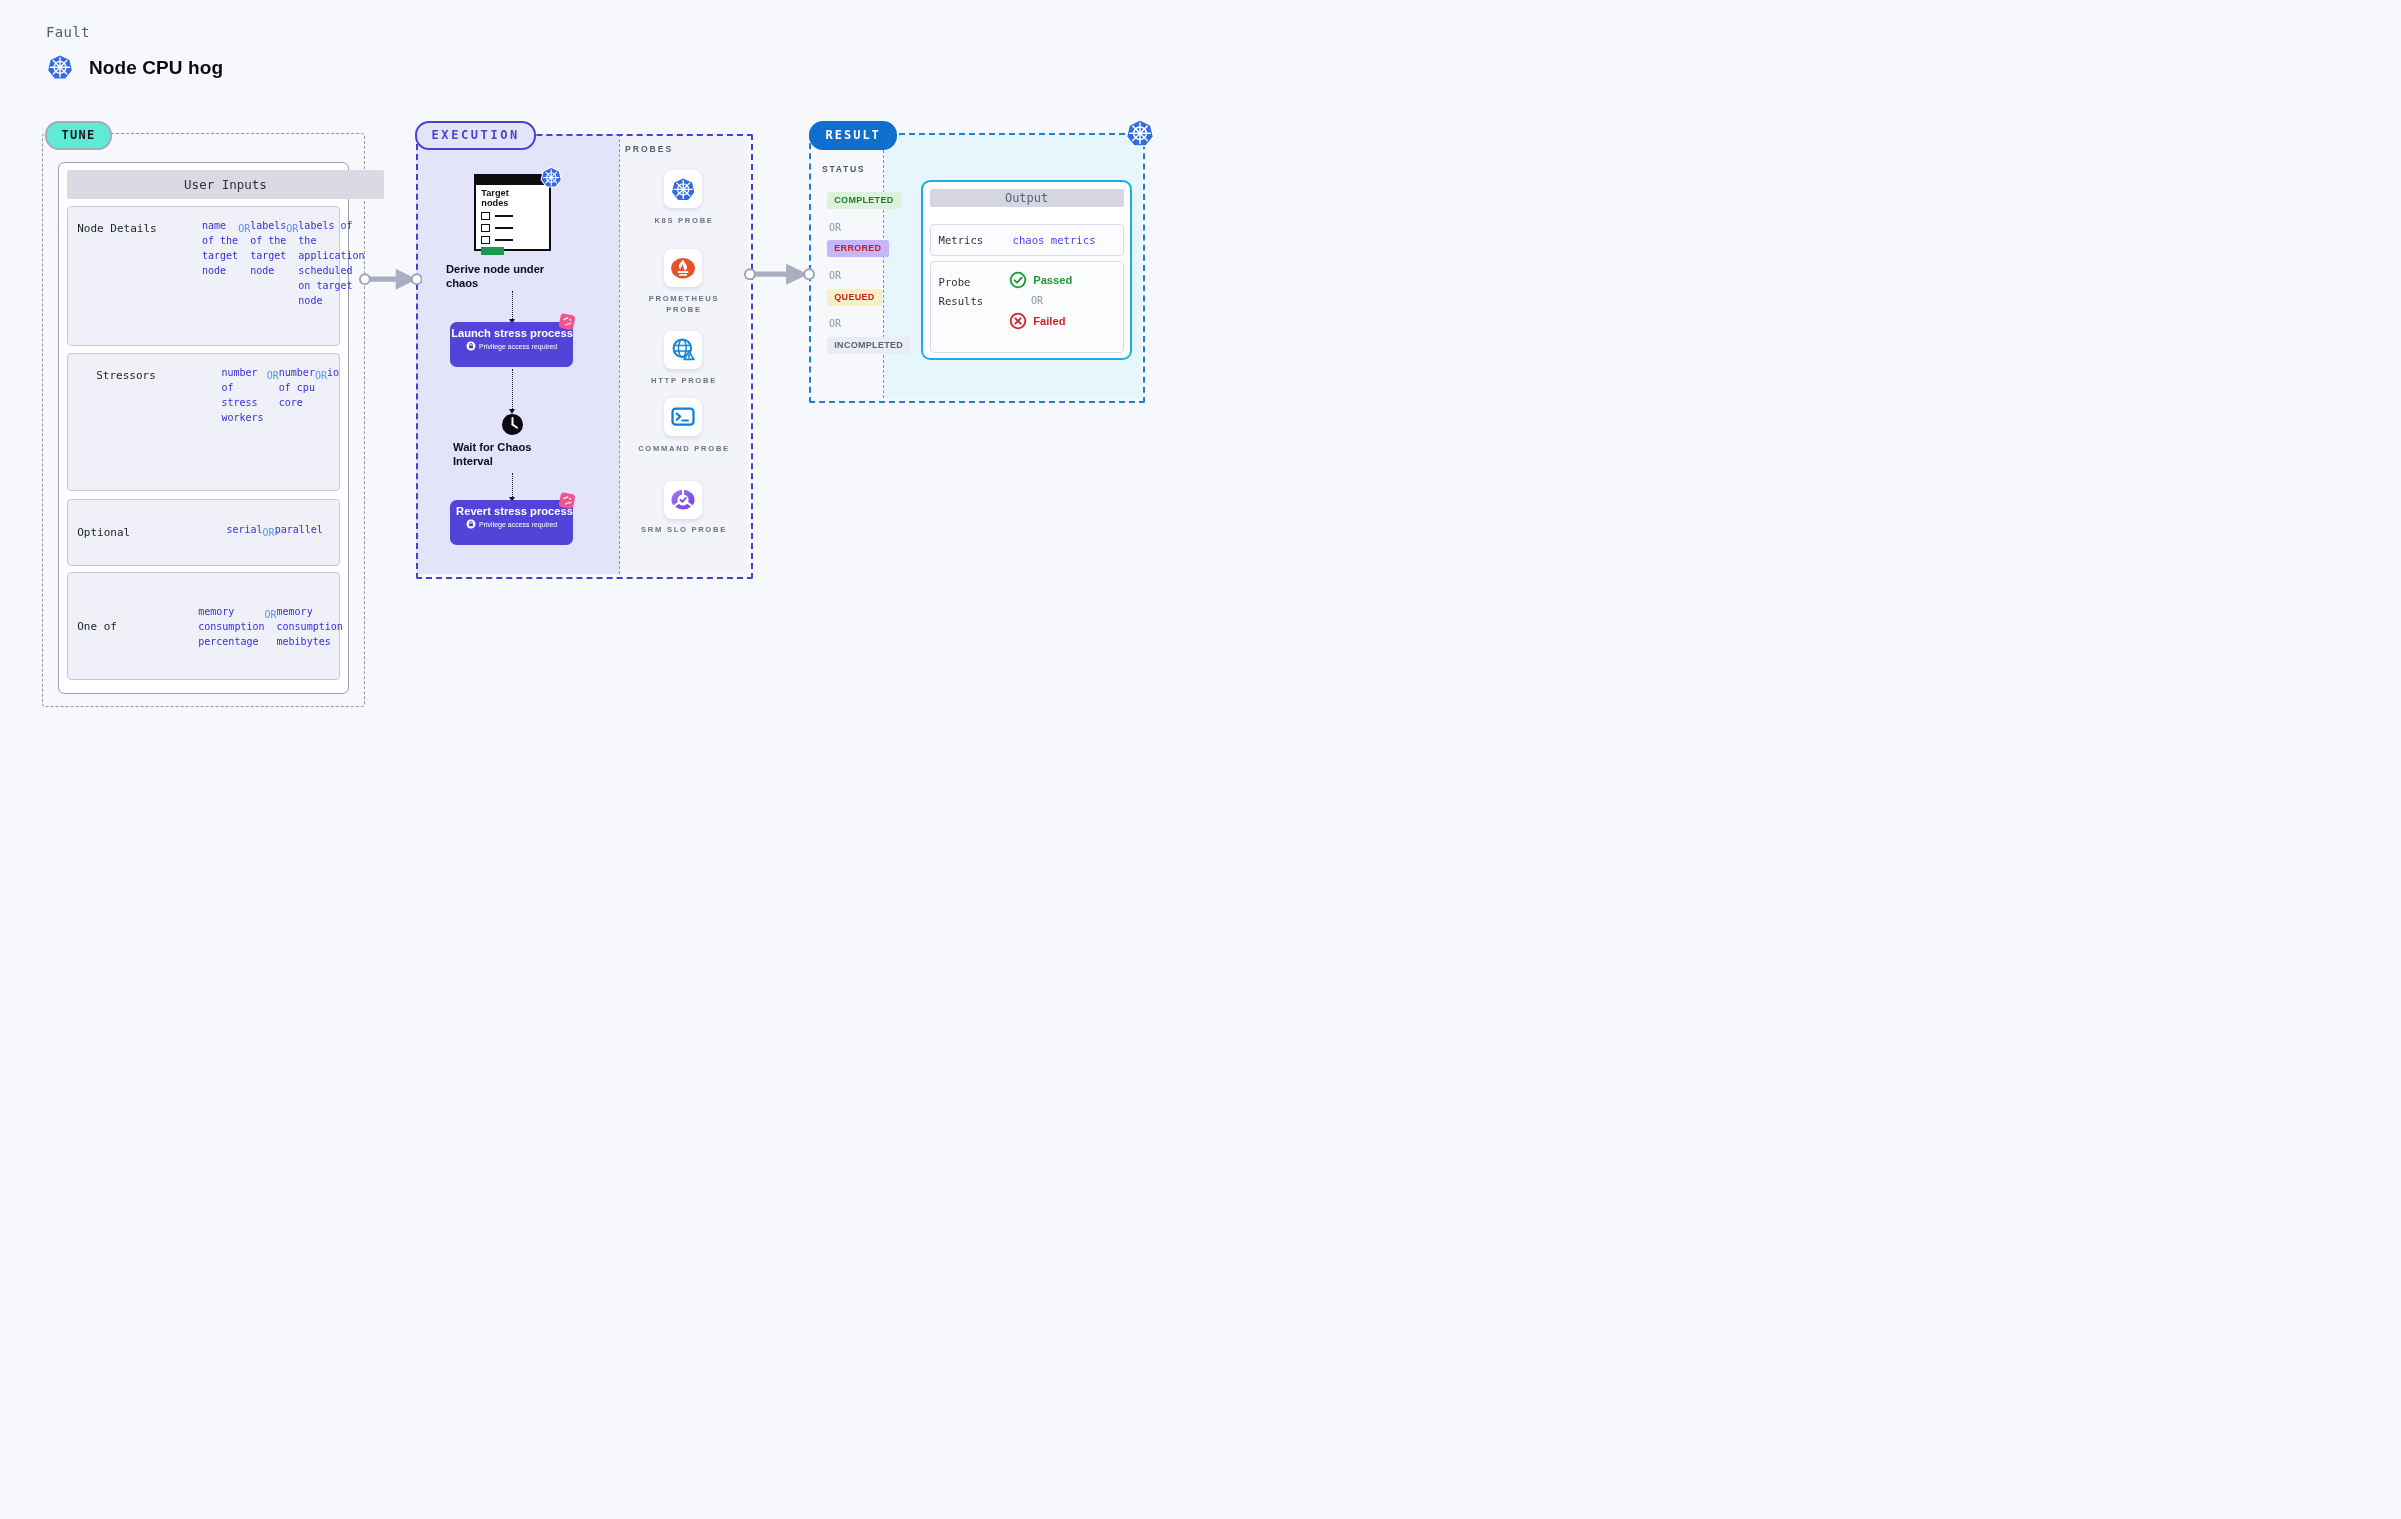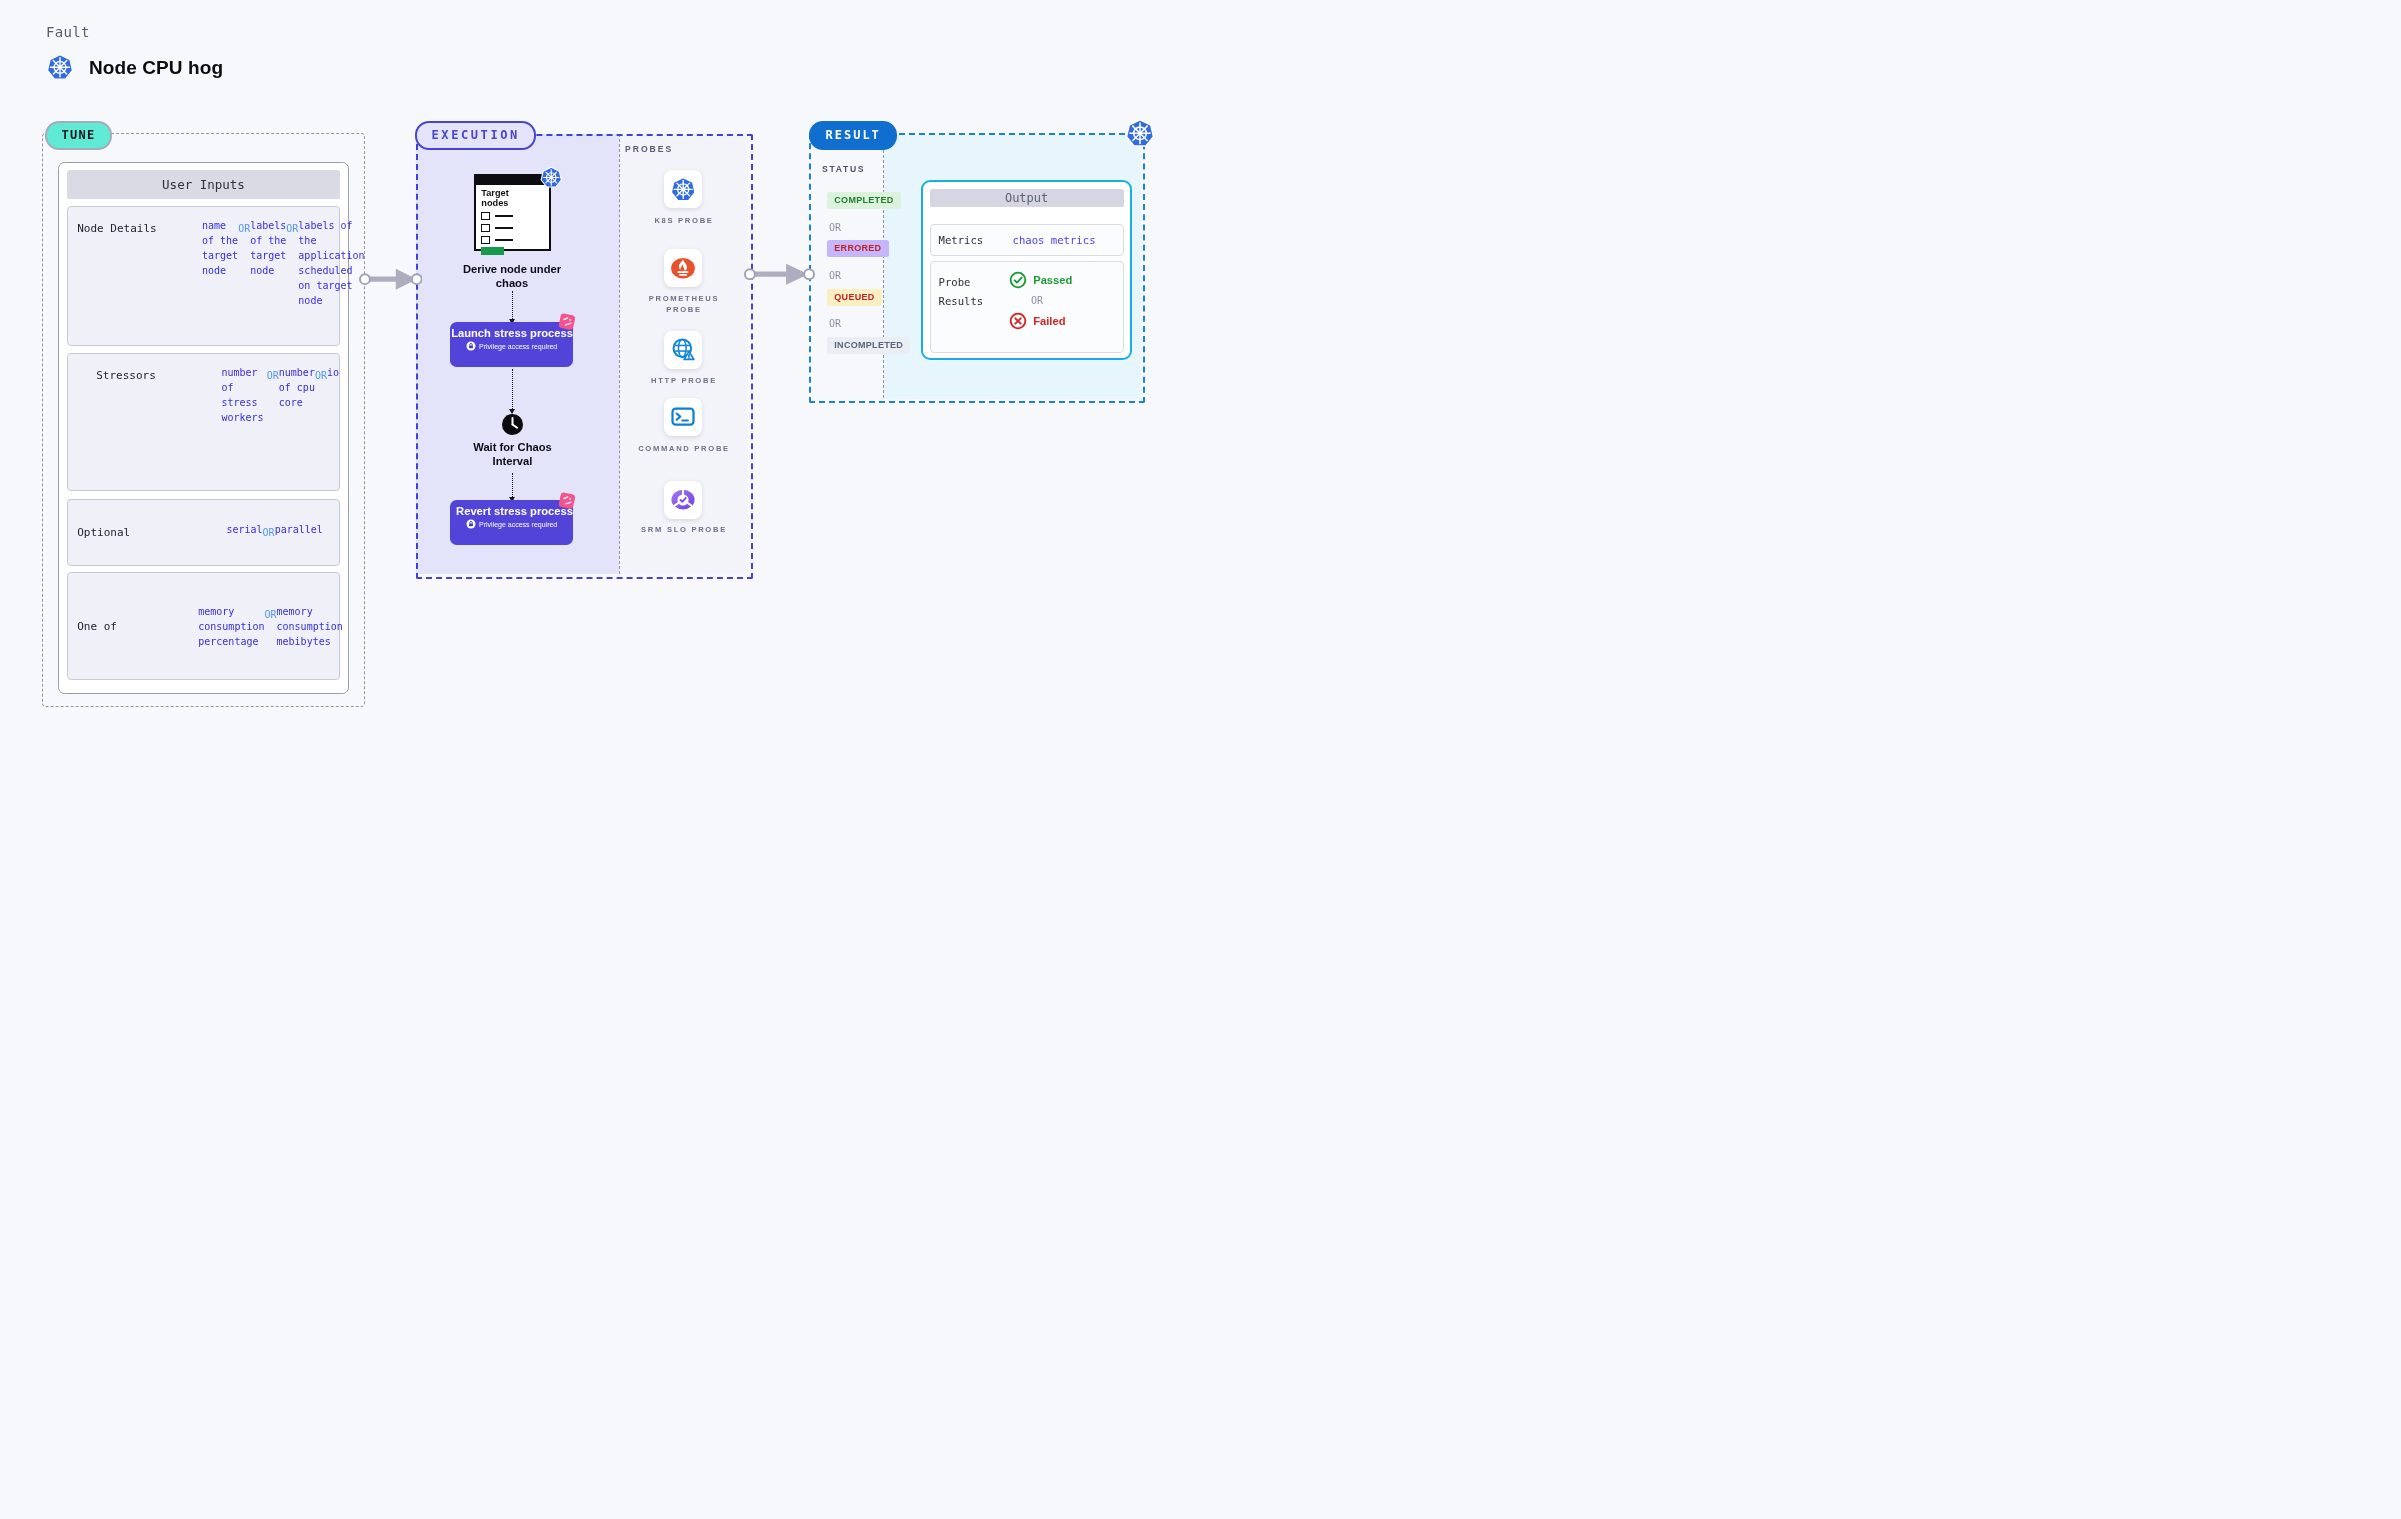--- a/index.html
+++ b/index.html
@@ -16,21 +16,21 @@
   
   .pill{height:25px;line-height:25px;padding:0 14.5px;border-radius:14px;
         font-family:"DejaVu Sans Mono",monospace;font-weight:bold;font-size:12px;z-index:30;}
   .pill-tune{left:45px;top:121px;background:#5eead4;border:2px solid #a6abba;color:#17181e;letter-spacing:1.3px;}
   .pill-exec{left:415px;top:121px;background:#e3e3f9;border:2px solid #4a43cf;color:#4a43cf;letter-spacing:2.6px;}
   .pill-result{left:809px;top:121px;background:#106fce;border:2px solid #106fce;color:#fff;letter-spacing:2px;}
 
   
   .tune-box{left:42px;top:133px;width:321px;height:572px;border:1.7px dashed #9096a3;border-radius:4px;}
   .ui-card{left:58px;top:162px;width:291px;height:532px;background:#fff;border:1.3px solid #989eab;border-radius:6.6px;box-sizing:border-box;}
-  .ui-head{position:absolute;left:8px;top:6.6px;width:273px;height:29px;background:#d9dae4;border-radius:2.6px;
+  .ui-head{position:absolute;left:8px;top:6.6px;width:317px;height:29px;background:#d9dae4;border-radius:2.6px;
            display:flex;align-items:center;justify-content:center;font-size:12.5px;color:#30323f;}
   .ui-row{position:absolute;left:8px;width:273px;background:#f0f1f8;border:1px solid #c6c9d5;border-radius:4px;
           box-sizing:border-box;display:flex;}
   .ui-label{width:104px;padding-left:9.2px;font-size:11px;color:#21232d;box-sizing:border-box;}
   .ui-vals{width:137px;display:flex;flex-direction:row;font-size:10px;line-height:15px;margin-left:44px;}
   .ui-row.top .ui-label{padding-top:14.5px;}
   .ui-row.top .ui-vals{padding-top:10.6px;}
   .ui-row.mid{align-items:center;}
   .ui-row.mid .ui-vals{justify-content:center;}
   .val{color:#362ddd;}
@@ -45,21 +45,21 @@
   .target-card{left:474px;top:174px;width:77px;height:77px;background:#fff;border:2px solid #0d0d11;box-sizing:border-box;z-index:6;}
   .tn-bar{height:9.2px;background:#0d0d11;}
   .tn-body{padding:3.3px 5.3px 0 5.3px;}
   .tn-title{font-weight:800;font-size:9.2px;line-height:10px;color:#111;}
   .tn-row{display:flex;align-items:center;margin-top:3.3px;}
   .tn-check{width:6.6px;height:6.6px;border:1.3px solid #111;}
   .tn-line{width:18px;height:1.7px;background:#111;margin-left:5.3px;}
   .tn-btn{width:22.5px;height:8px;background:#169a4b;margin-top:3.3px;}
   .tn-k8s{left:540px;top:166px;z-index:7;}
 
-  .step-label{z-index:6;text-align:center;font-weight:800;color:#0b0c15;font-size:11.2px;line-height:14px;}
+  .step-label{z-index:6;font-weight:800;color:#0b0c15;font-size:11.2px;line-height:14px;}
   .derive{left:446px;top:262px;width:132px;}
   .waitlbl{left:453px;top:440px;width:119px;}
 
   .dotarrow{width:0;border-left:1.7px dotted #15151c;z-index:6;}
   .dotarrow:after{content:"";position:absolute;bottom:-4.6px;left:-4.3px;width:0;height:0;
                   border-left:3.6px solid transparent;border-right:3.6px solid transparent;border-top:5.3px solid #15151c;}
 
   .proc-btn{left:450px;top:322px;width:123px;height:45px;background:#5244d9;border-radius:6.6px;z-index:6;
             color:#fff;text-align:right;box-sizing:border-box;padding-top:5.3px;}
   .proc-btn .bt{font-weight:800;font-size:11.2px;line-height:12px;}

